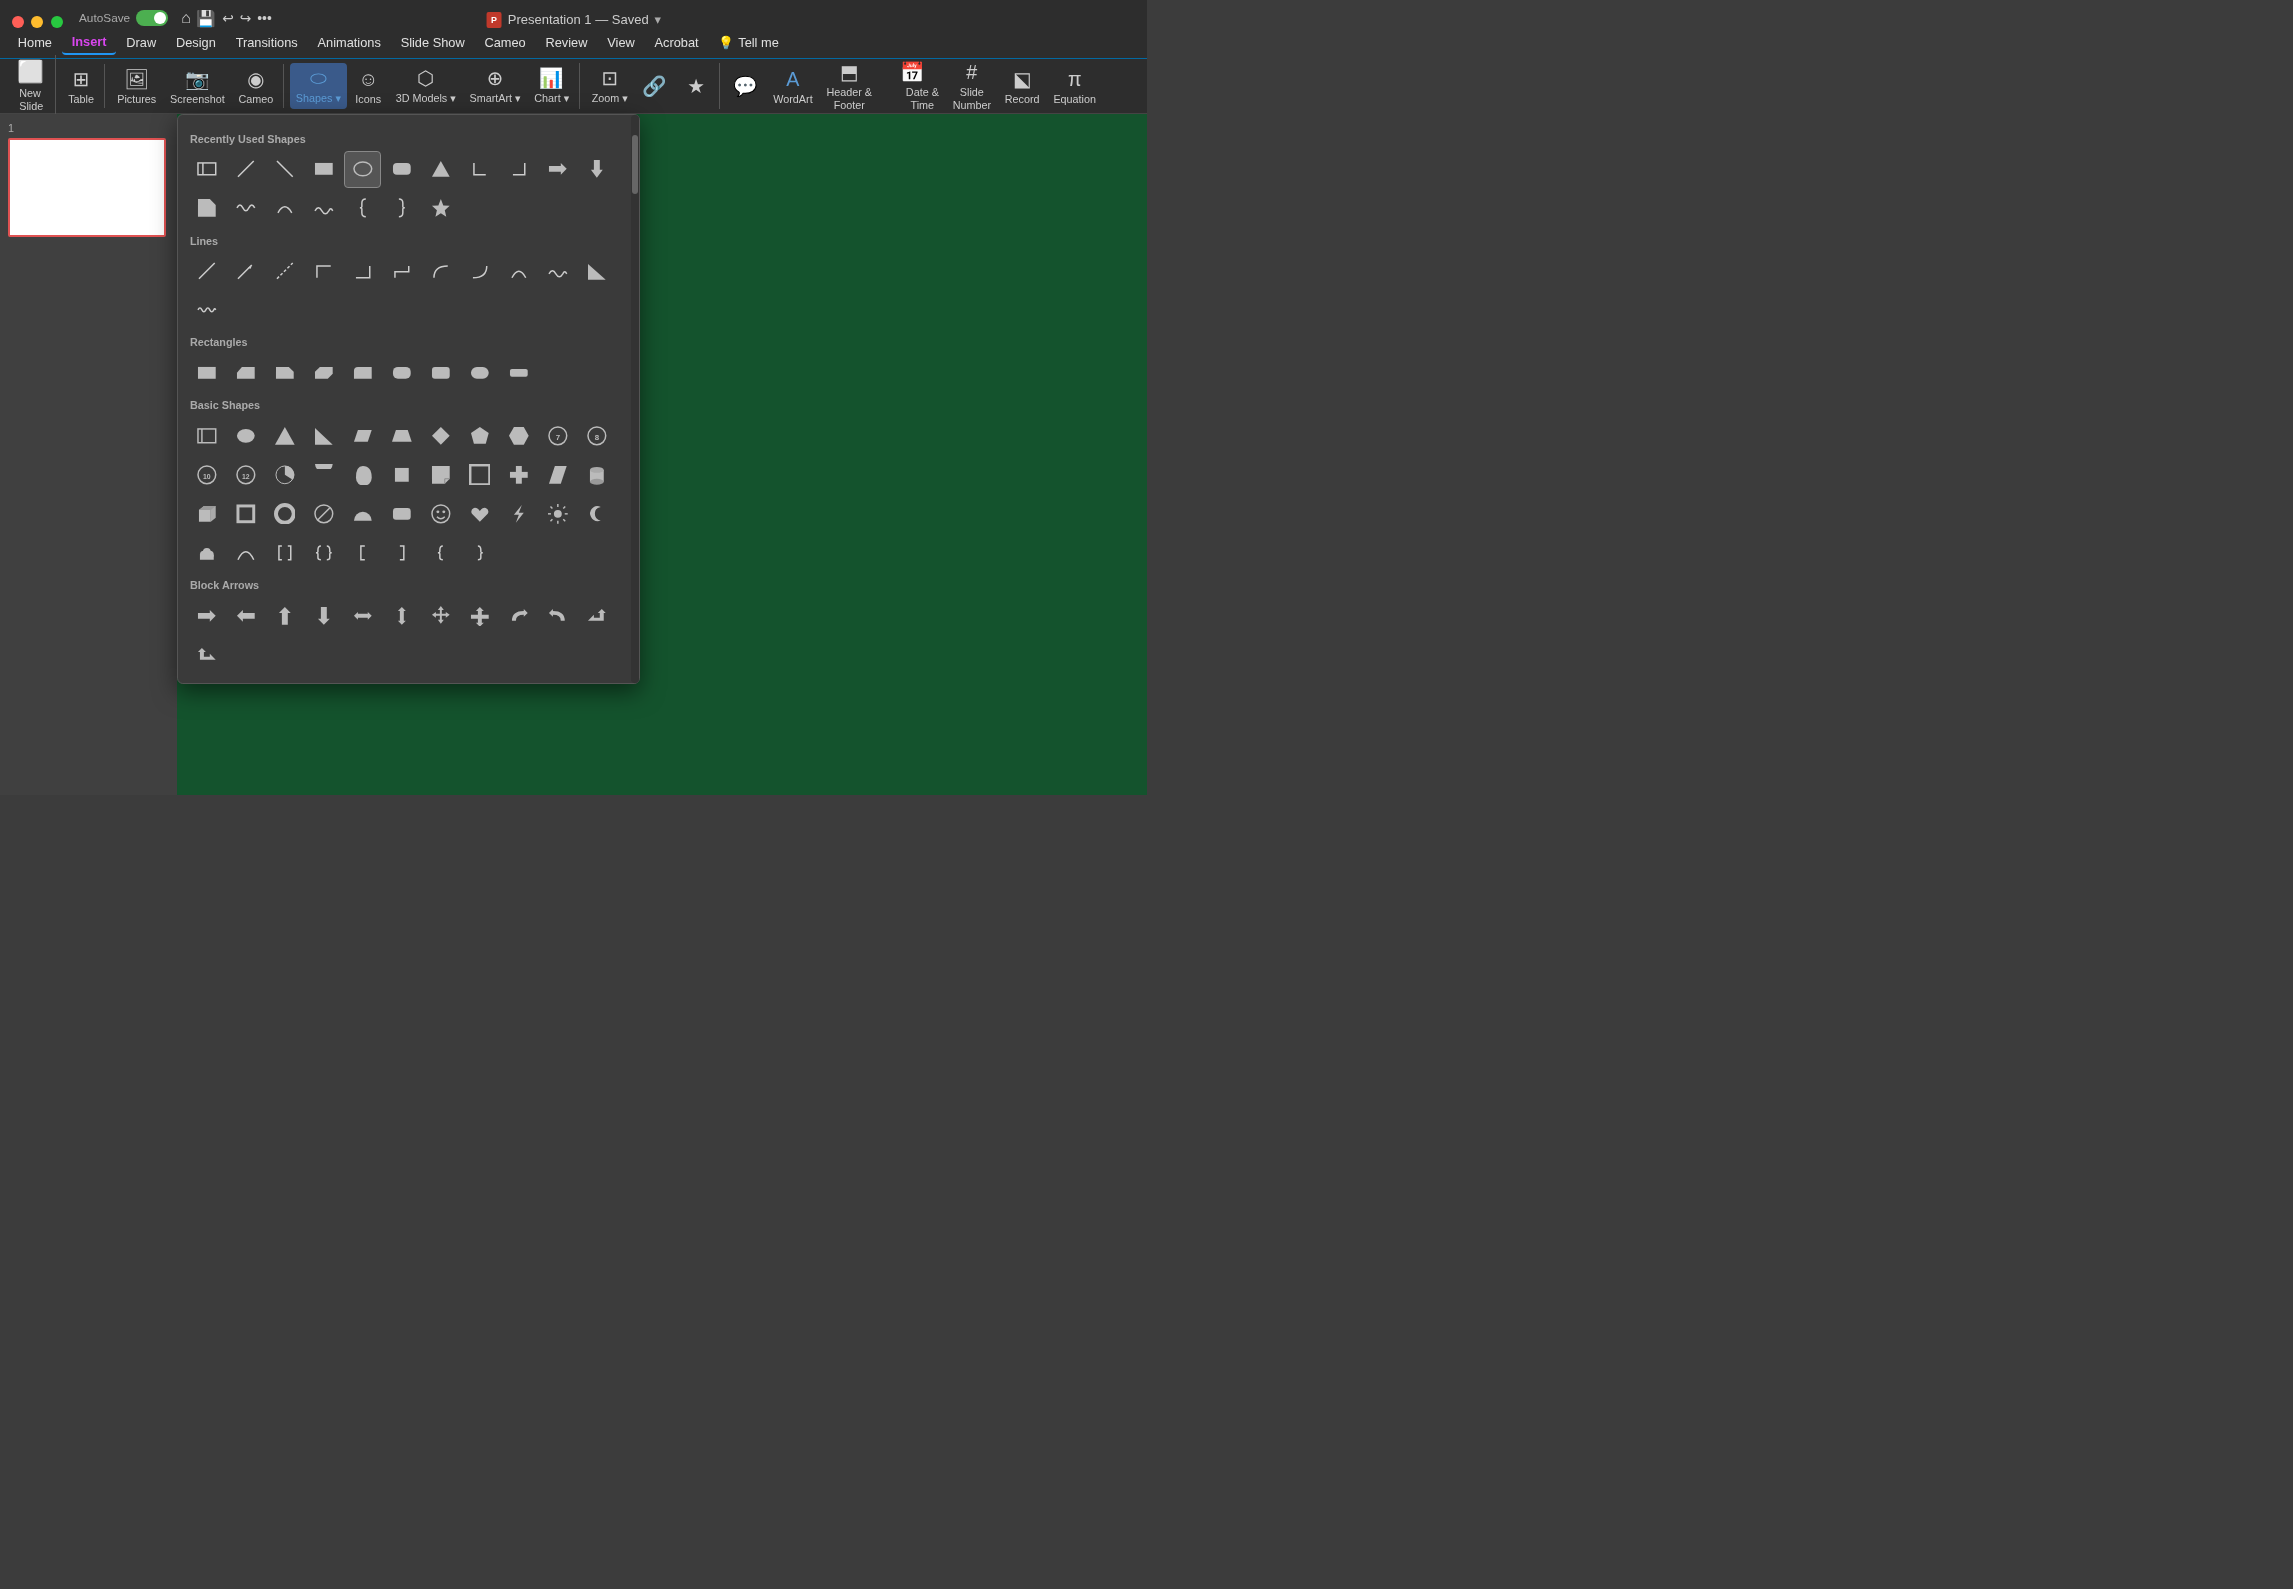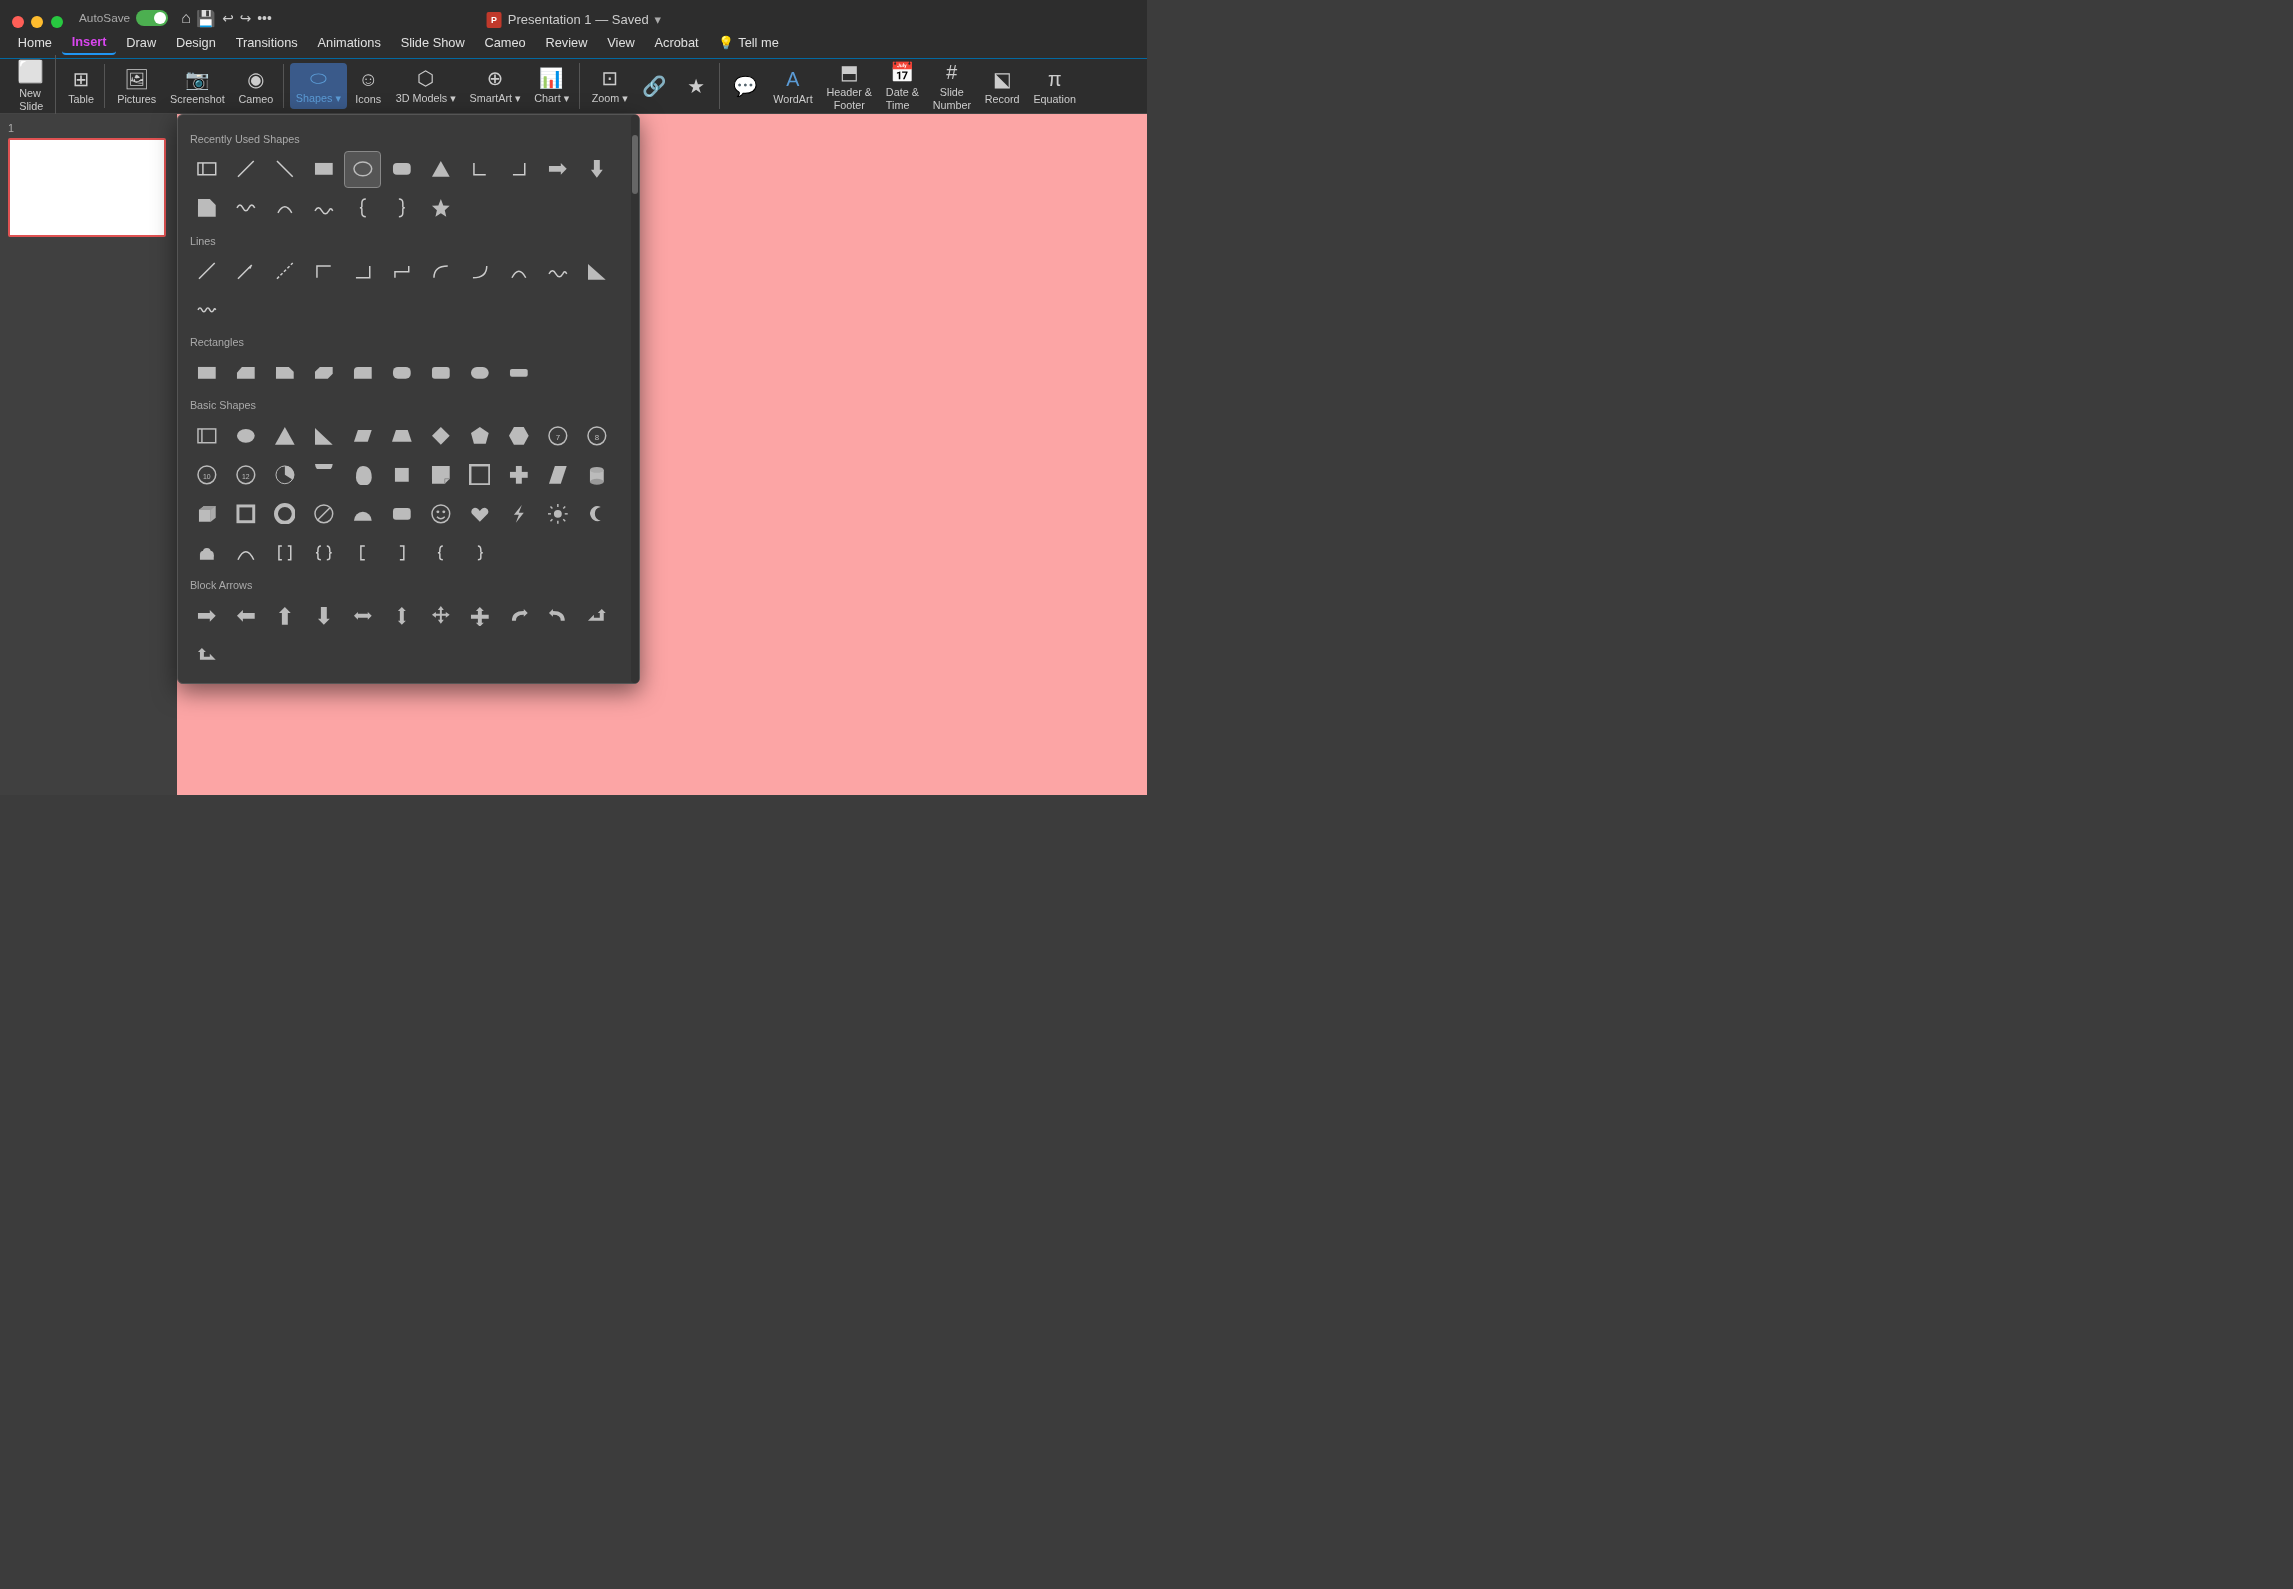--- a/index.html
+++ b/index.html
@@ -167,26 +167,27 @@
       width: 158px;
       height: 99px;
       background: white;
       border: 2px solid #e05252;
       border-radius: 2px;
     }
 
     
     .canvas-area {
       flex: 1;
-      background: #fca5a5;
+      background: #14532d;
       position: relative;
       display: flex;
       align-items: flex-start;
       justify-content: center;
       padding: 19.7px;
+      font-weight: bold;
     }
 
     
     .shapes-dropdown {
       position: absolute;
       left: 0;
       top: 0;
       width: 463px;
       background: #3a3a3a;
       border: 1px solid #555;
@@ -370,21 +371,21 @@
       <span class="icon" style="color:#5b9bd5;">A</span>
       <span>WordArt</span>
     </div>
     <div class="toolbar-btn">
       <span class="icon">⬒</span>
       <span style="white-space:pre;text-align:center;line-height:1.2;">Header &amp;
 Footer</span>
     </div>
     <div class="toolbar-btn">
       <span class="icon">📅</span>
-      <span style="white-space:pre;text-align:left;line-height:1.2;">Date &amp;
+      <span style="white-space:pre;text-align:center;line-height:1.2;margin-left:20px;">Date &amp;
 Time</span>
     </div>
     <div class="toolbar-btn">
       <span class="icon">#</span>
       <span style="white-space:pre;text-align:center;line-height:1.2;">Slide
 Number</span>
     </div>
     <div class="toolbar-btn">
       <span class="icon">⬕</span>
       <span>Record</span>

